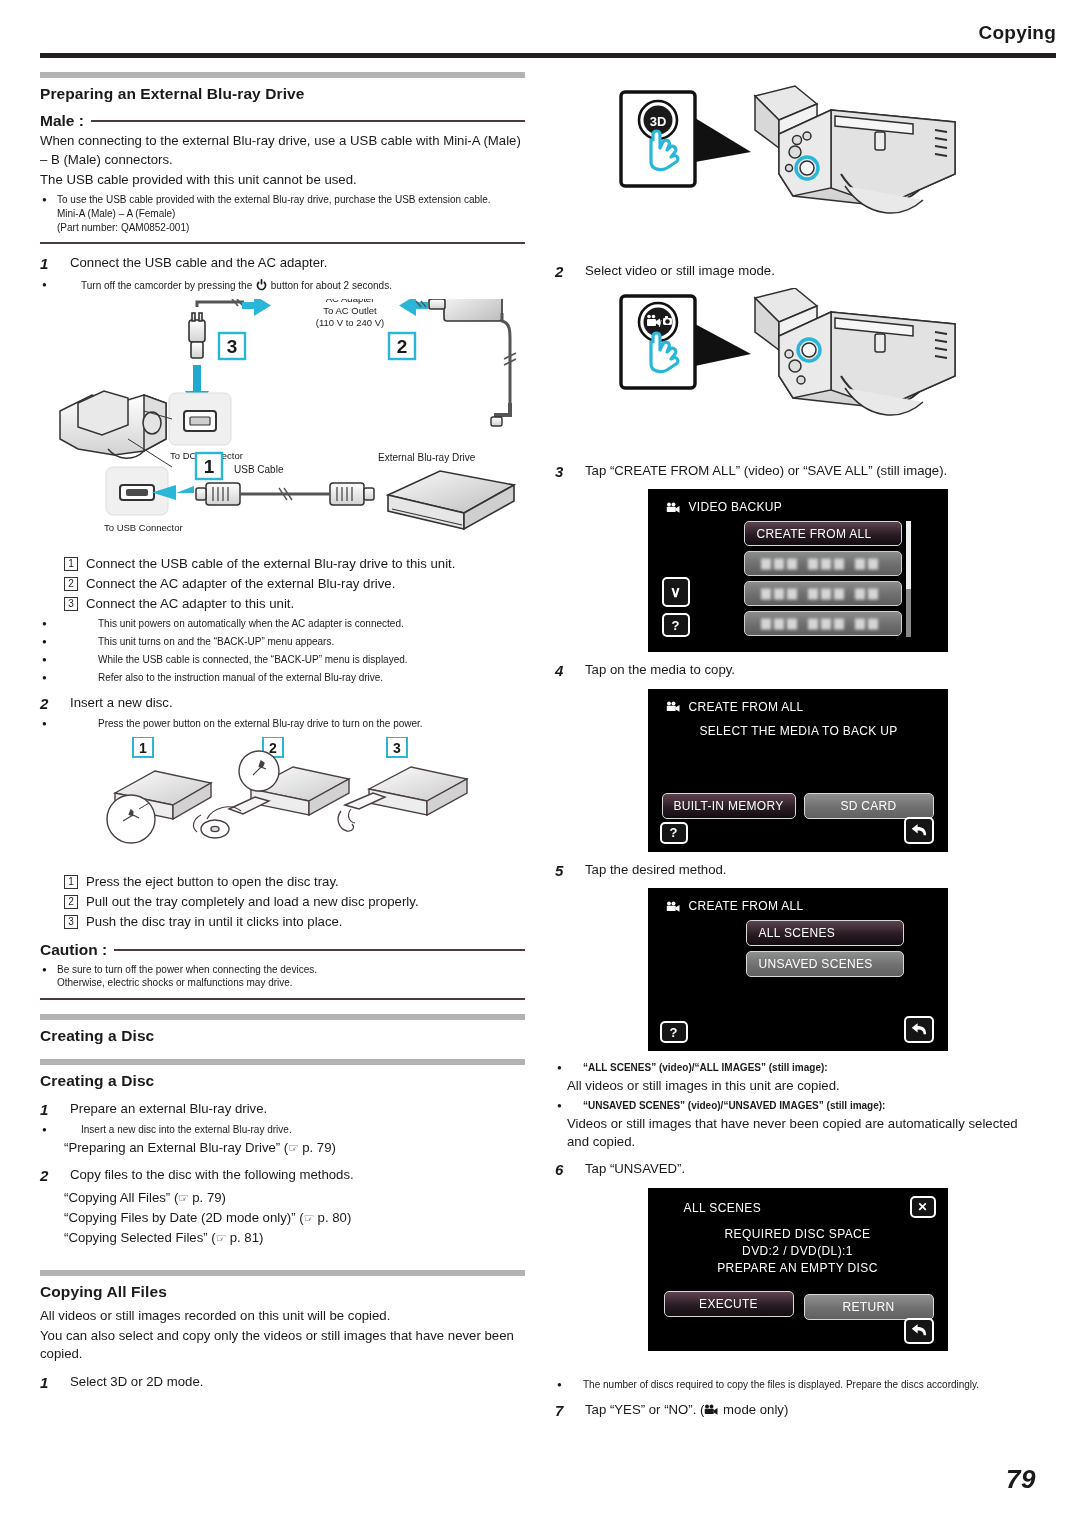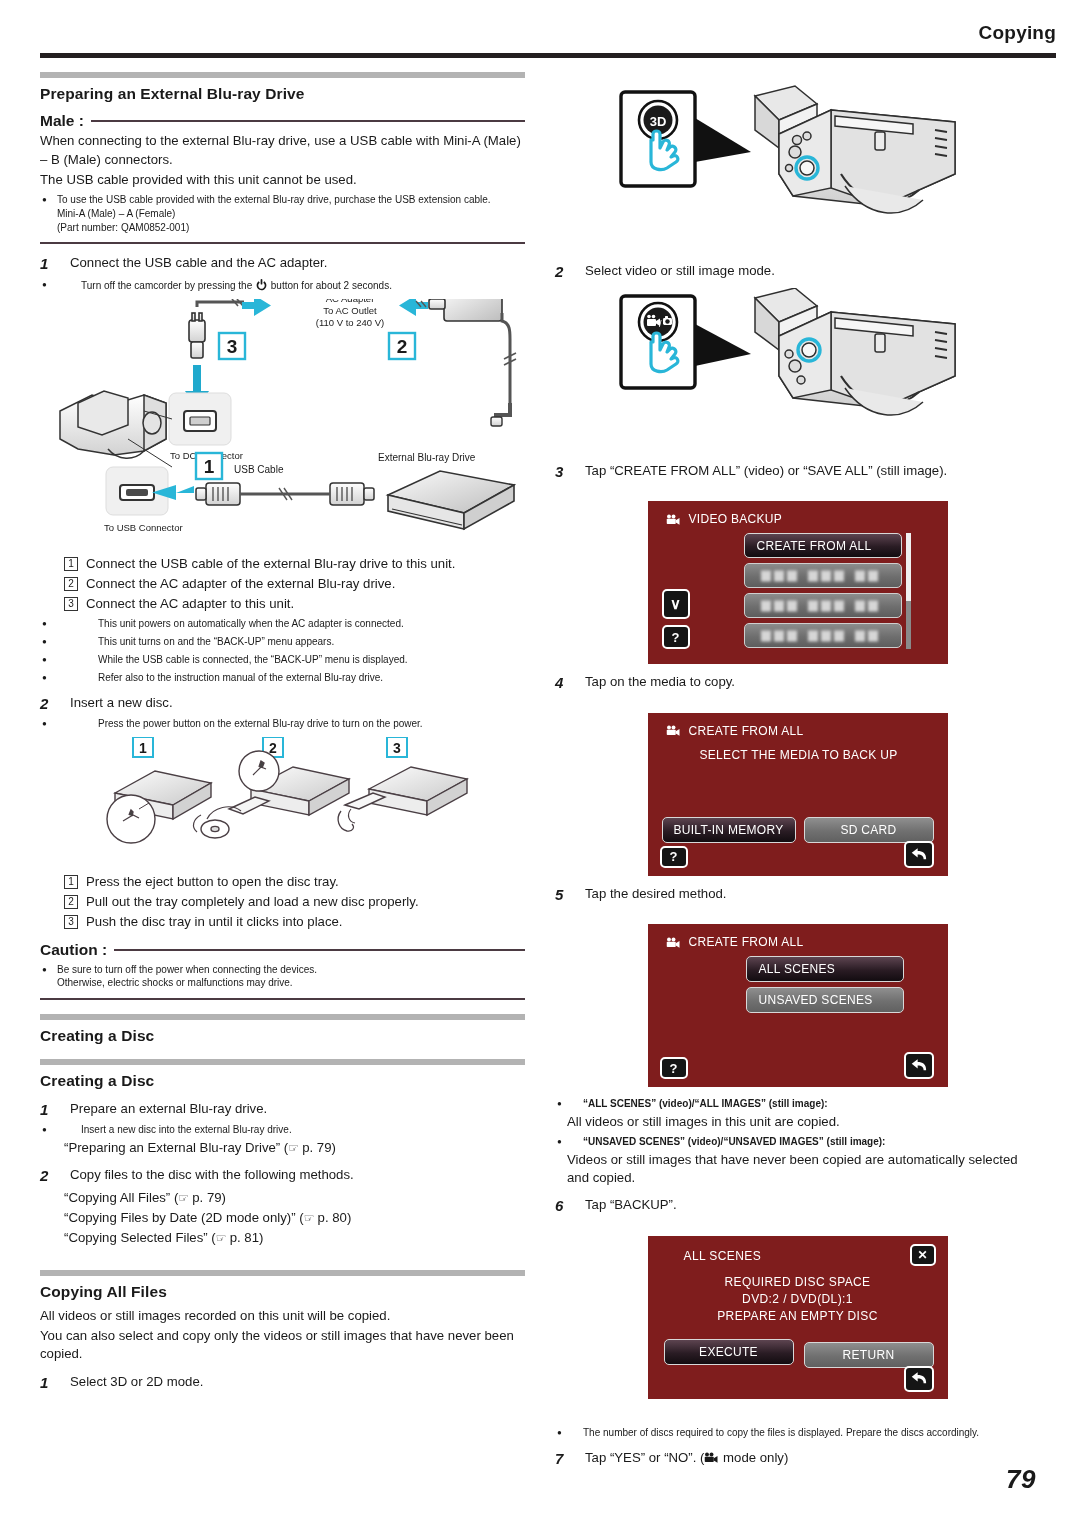--- a/index.html
+++ b/index.html
@@ -153,22 +153,22 @@
 
   
   .icn { display: inline-block; vertical-align: -2px; }
   .pwr { width: 13px; height: 13px; }
   .cam-glyph { width: 15px; height: 11px; vertical-align: -1px; }
   .hand-ref { font-size: 12px; letter-spacing: -0.5px; }
 
   
   .lcd {
     position: relative;
-    background: #7f1d1d;
-    margin: 20px auto 2px auto;
+    background: #000000;
+    margin: 8px auto 2px auto;
     color: #ffffff;
     font-size: 11.5px;
   }
   .lcd .hdr {
     position: absolute;
     left: 18px; top: 11px;
     display: flex; align-items: center; gap: 8px;
     font-size: 12px;
     letter-spacing: 0.3px;
   }
@@ -780,21 +780,21 @@
     </div>
   </div>
 
   <div class="bul bold" style="padding-left:28px;margin-top:10px;">“ALL SCENES” (video)/“ALL IMAGES” (still image):</div>
   <p class="body" style="padding-left:12px;">All videos or still images in this unit are copied.</p>
   <div class="bul bold" style="padding-left:28px;">“UNSAVED SCENES” (video)/“UNSAVED IMAGES” (still image):</div>
   <p class="body" style="padding-left:12px;">Videos or still images that have never been copied are automatically selected and copied.</p>
 
   <div class="step">
     <div class="num">6</div>
-    <div class="txt">Tap “BACKUP”.</div>
+    <div class="txt">Tap “UNSAVED”.</div>
   </div>
 
   <div class="lcd" style="width:300px;height:163px;">
     <div class="lcd-text-c" style="top:12px;text-align:left;left:36px;">ALL SCENES</div>
     <div class="lcd-key" style="right:12px;top:8px;width:26px;height:22px;font-size:12px;">✕</div>
 
     <div class="lcd-text-c" style="top:38px;">REQUIRED DISC SPACE</div>
     <div class="lcd-text-c" style="top:55px;">DVD:2 / DVD(DL):1</div>
     <div class="lcd-text-c" style="top:72px;">PREPARE AN EMPTY DISC</div>
 

